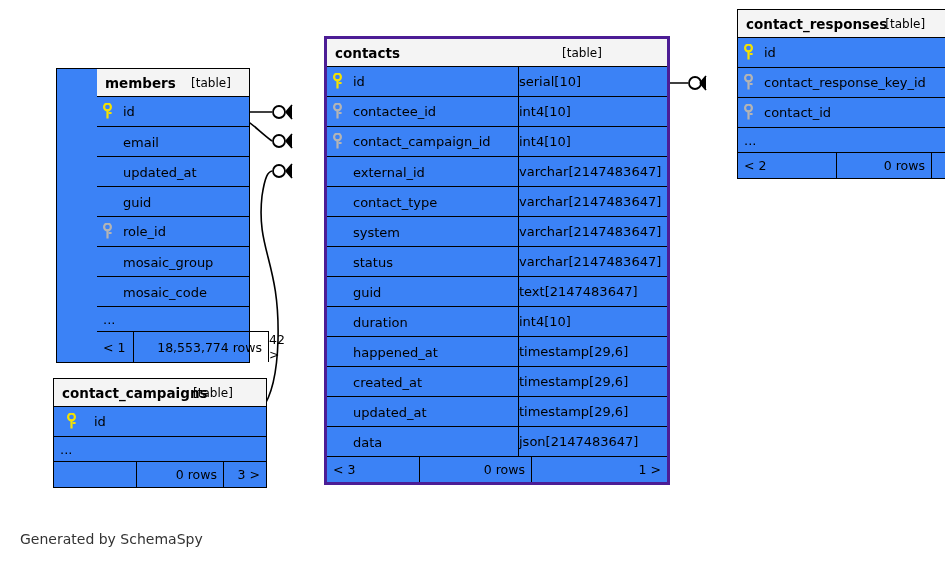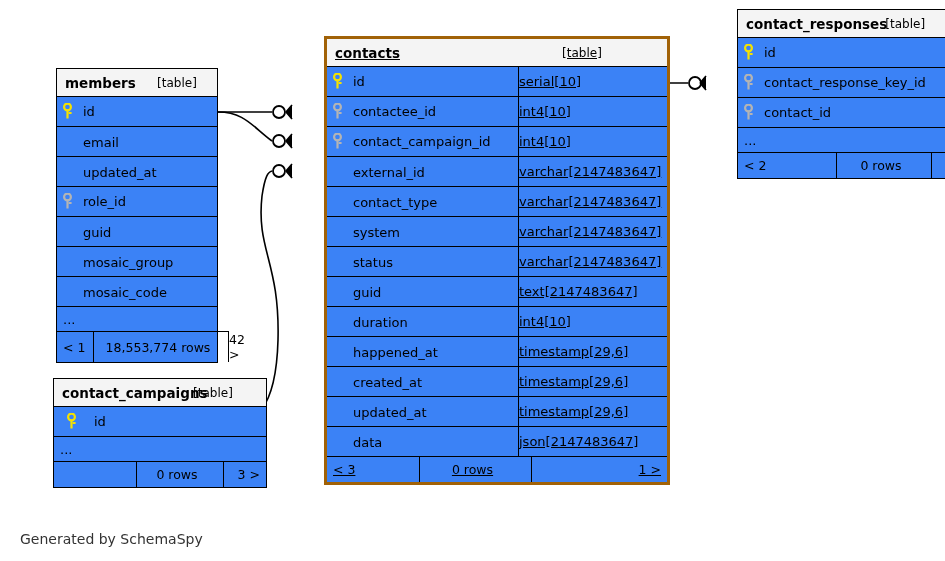--- a/index.html
+++ b/index.html
@@ -36,22 +36,21 @@
   .table {
     position: absolute;
     z-index: 2;
     background: #3b82f6;
     border: 1px solid #000000;
     box-sizing: border-box;
     border-collapse: collapse;
     margin-left: 32px;
   }
   .table.thick {
-    border: 3px solid #a16207;
-    text-decoration: underline;
+    border: 3px solid #4c1d95;
   }
 
   .tbl-grid {
     border-collapse: collapse;
     width: 100%;
     table-layout: fixed;
   }
   .tbl-grid td, .tbl-grid th {
     border: 1px solid #000000;
     padding: 0;
@@ -133,36 +132,36 @@
   .ftr td {
     height: 25px;
     font-size: 12.5px;
     color: #000;
     border-bottom: none;
     border-left: none;
   }
   .ftr td:first-child { border-left: none; }
   .ftr td:last-child { border-right: none; }
   .ftr .f-left  { text-align: left;  padding-left: 6px; }
-  .ftr .f-mid   { text-align: center; padding-right: 6px; }
+  .ftr .f-mid   { text-align: right; padding-right: 6px; }
   .ftr .f-right { text-align: right; padding-right: 6px; }
 
   
   #caption {
     position: absolute;
     left: 20px;
     top: 531px;
     font-size: 14px;
     color: #333333;
     z-index: 3;
     white-space: nowrap;
   }
 
   
-  #tbl-members           { left: 24px;  top: 68px;  width: 162px; }
+  #tbl-members           { left: 24px;  top: 68px;  width: 194px; padding-left: 40px; }
   #tbl-contact-campaigns { left: 21px;  top: 378px; width: 214px; }
   #tbl-contacts          { left: 292px; top: 36px;  width: 346px; }
   #tbl-contact-responses { left: 705px; top: 9px;   width: 225px; }
 </style>
 </head>
 <body>
 
 <div id="canvas">
 
   <svg id="edges" viewBox="0 0 945 561" width="945" height="561" xmlns="http://www.w3.org/2000/svg">
@@ -219,33 +218,33 @@
         <td class="col-name nokey" colspan="2">
           <span class="label">email</span>
         </td>
       </tr>
       <tr class="col-row">
         <td class="col-name nokey" colspan="2">
           <span class="label">updated_at</span>
         </td>
       </tr>
       <tr class="col-row">
+        <td class="col-name nokey" colspan="2">
+          <span class="label">guid</span>
+        </td>
+      </tr>
+      <tr class="col-row">
         <td class="col-name" colspan="2">
           <span class="keycell">
             <svg class="key-svg" width="12" height="18" viewBox="0 0 12 18">
               <circle cx="4.5" cy="4" r="3.4" fill="none" stroke="#b4b4b4" stroke-width="2.2"></circle>
               <rect x="3.4" y="6.5" width="2.2" height="9" fill="#b4b4b4"></rect>
               <rect x="5.6" y="9" width="3" height="2" fill="#b4b4b4"></rect>
             </svg>
           </span><span class="label">role_id</span>
-        </td>
-      </tr>
-      <tr class="col-row">
-        <td class="col-name nokey" colspan="2">
-          <span class="label">guid</span>
         </td>
       </tr>
       <tr class="col-row">
         <td class="col-name nokey" colspan="2">
           <span class="label">mosaic_group</span>
         </td>
       </tr>
       <tr class="col-row">
         <td class="col-name nokey" colspan="2">
           <span class="label">mosaic_code</span>

